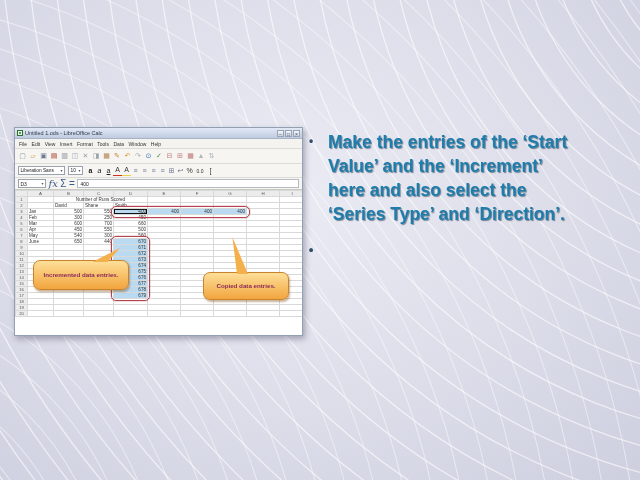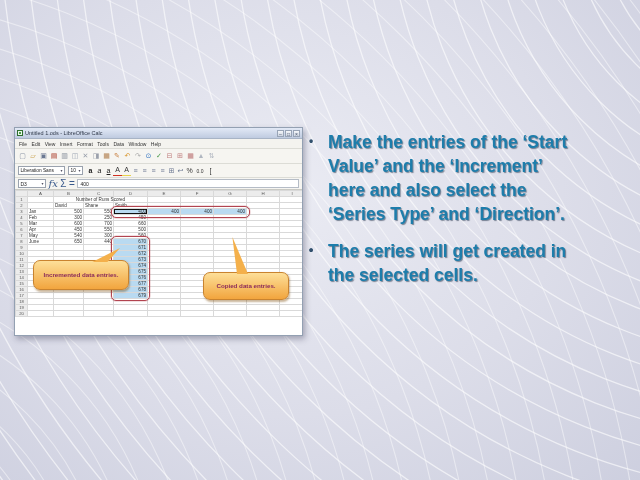--- a/index.html
+++ b/index.html
@@ -550,15 +550,15 @@
       <div class="callout callout-right">
         <span class="tail"></span>
         <span>Copied data entries.</span>
       </div>
     </div>
   </div>
 
   <ul class="bullets" id="bullets">
       <li><span class="marker">•</span><span>Make the entries of the ‘Start Value’ and the ‘Increment’ here and also select the ‘Series Type’ and ‘Direction’.</span></li>
       <li><span class="marker">•</span></li>
-      <li><span class="marker">•</span><span>The series will get created in the selected cells.</span></li>
+      <li><span class="marker">•</span></li>
     </ul>
 </div>
 
 </body></html>

